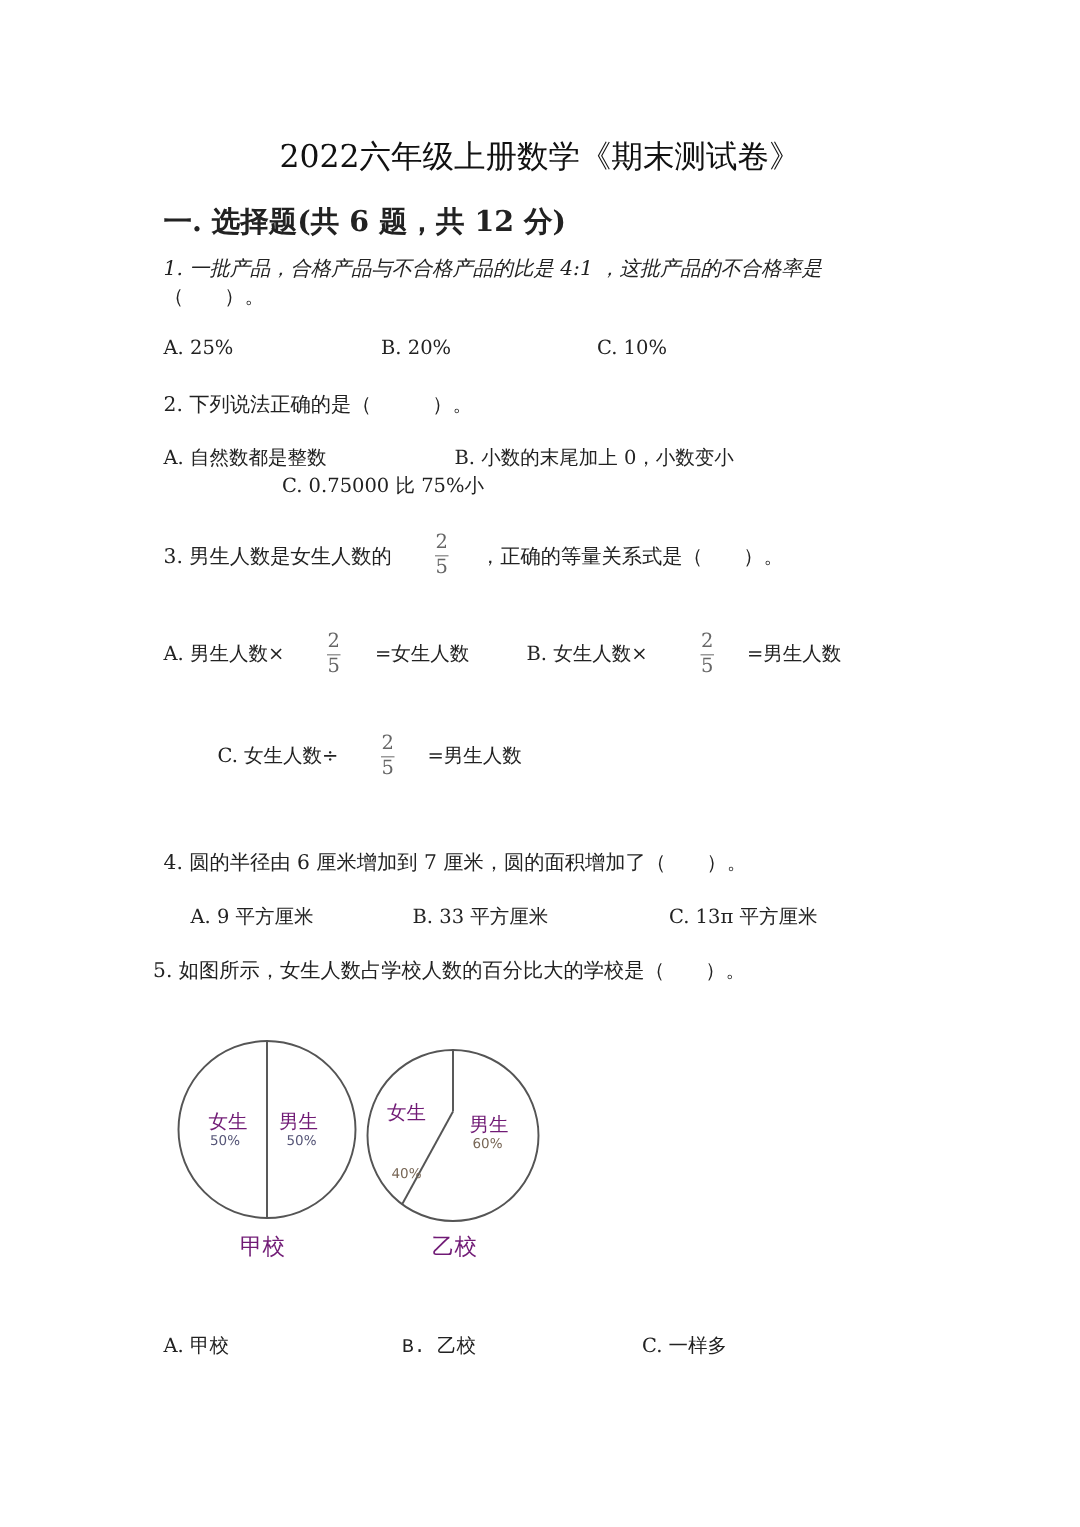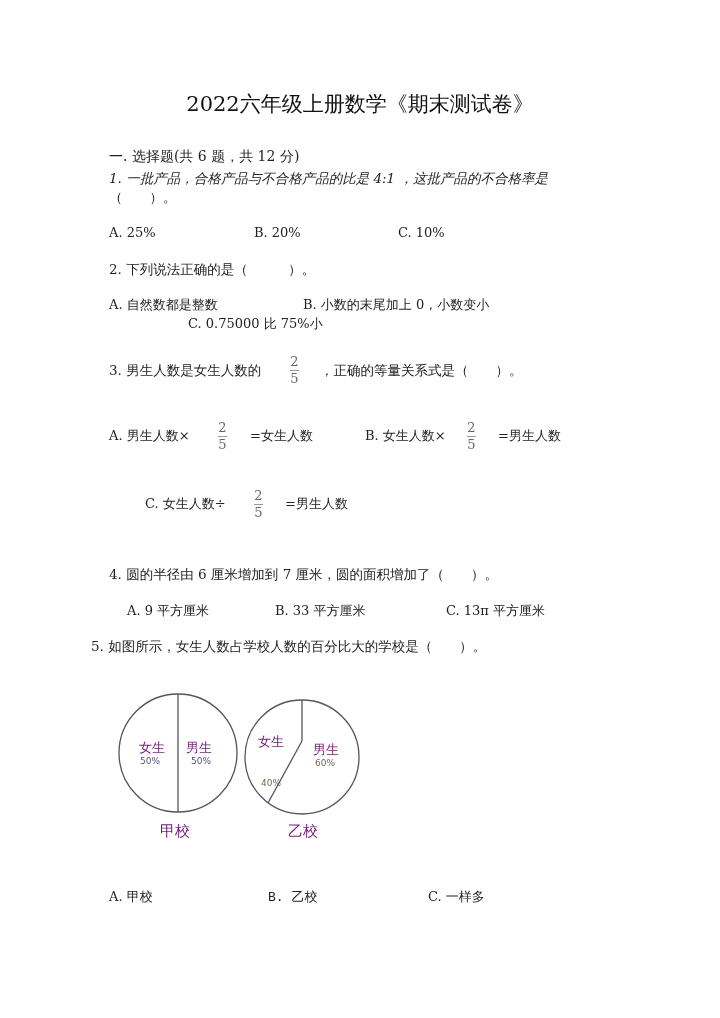--- a/index.html
+++ b/index.html
@@ -1,20 +1,20 @@
 <!DOCTYPE html>
 <html><head>
 <meta charset="utf-8">
 <style>
   html, body { margin: 0; padding: 0; background: #ffffff; }
   body { width: 720px; height: 1018px; position: relative; overflow: hidden;
          font-family: "DejaVu Serif", "Liberation Serif", serif; color: #222; }
   .abs { position: absolute; white-space: nowrap; }
   .title { font-size: 21px; left: 0; width: 720px; text-align: center; top: 90px; color: #111; }
-  .section { font-size: 14px; font-weight: normal; left: 109px; top: 135px; margin-top: 13px; }
+  .section { font-size: 19px; font-weight: bold; left: 109px; top: 135px; }
   .q { font-size: 13.5px; }
   .opt { font-size: 13px; }
   .frac { display: inline-flex; flex-direction: column; align-items: center; font-size: 13px; color: #666; line-height: 16px; }
   .frac .bar { width: 9px; border-top: 1px solid #999; margin: 0; }
   .chart-label { font-family: "DejaVu Sans", "Liberation Sans", sans-serif; font-size: 15px; color: #701a75; }
 </style>
 </head>
 <body>
 
 <div class="abs title">2022六年级上册数学《期末测试卷》</div>
@@ -40,42 +40,42 @@
 <div class="abs q" style="left:320px; top:362px;">，正确的等量关系式是（　　）。</div>
 
 <div class="abs opt" style="left:109px; top:427px;">A. 男生人数×</div>
 <div class="abs frac" style="left:218px; top:420px;">
   <span>2</span>
   <span class="bar"></span>
   <span>5</span>
 </div>
 <div class="abs opt" style="left:250px; top:427px;">=女生人数</div>
 
-<div class="abs opt" style="left:365px; top:427px;">B. 女生人数×</div>
+<div class="abs opt" style="left:351px; top:427px;">B. 女生人数×</div>
 <div class="abs frac" style="left:467px; top:420px;">
   <span>2</span>
   <span class="bar"></span>
   <span>5</span>
 </div>
 <div class="abs opt" style="left:498px; top:427px;">=男生人数</div>
 
 <div class="abs opt" style="left:145px; top:495px;">C. 女生人数÷</div>
 <div class="abs frac" style="left:254px; top:488px;">
   <span>2</span>
   <span class="bar"></span>
   <span>5</span>
 </div>
 <div class="abs opt" style="left:285px; top:495px;">=男生人数</div>
 
 <div class="abs q" style="left:109px; top:566px;">4. 圆的半径由 6 厘米增加到 7 厘米，圆的面积增加了（　　）。</div>
 <div class="abs opt" style="left:127px; top:602px;">A. 9 平方厘米</div>
 <div class="abs opt" style="left:275px; top:602px;">B. 33 平方厘米</div>
 <div class="abs opt" style="left:446px; top:602px;">C. 13π 平方厘米</div>
 
-<div class="abs q" style="left:91px; top:638px;text-align:center;">5. 如图所示，女生人数占学校人数的百分比大的学校是（　　）。</div>
+<div class="abs q" style="left:102px; top:638px;text-align:center;">5. 如图所示，女生人数占学校人数的百分比大的学校是（　　）。</div>
 
 <svg class="abs" style="left:110px; top:685px;" width="260" height="170">
   <g>
     <circle cx="68" cy="68" r="59" fill="#fff" stroke="#555" stroke-width="1.3"></circle>
     <line x1="68" y1="9" x2="68" y2="127" stroke="#555" stroke-width="1.3"></line>
   </g>
   <g>
     <circle cx="192" cy="72" r="57" fill="#fff" stroke="#555" stroke-width="1.3"></circle>
     <line x1="192" y1="15" x2="192" y2="56" stroke="#555" stroke-width="1.3"></line>
     <line x1="192" y1="56" x2="158" y2="118" stroke="#555" stroke-width="1.3"></line>

